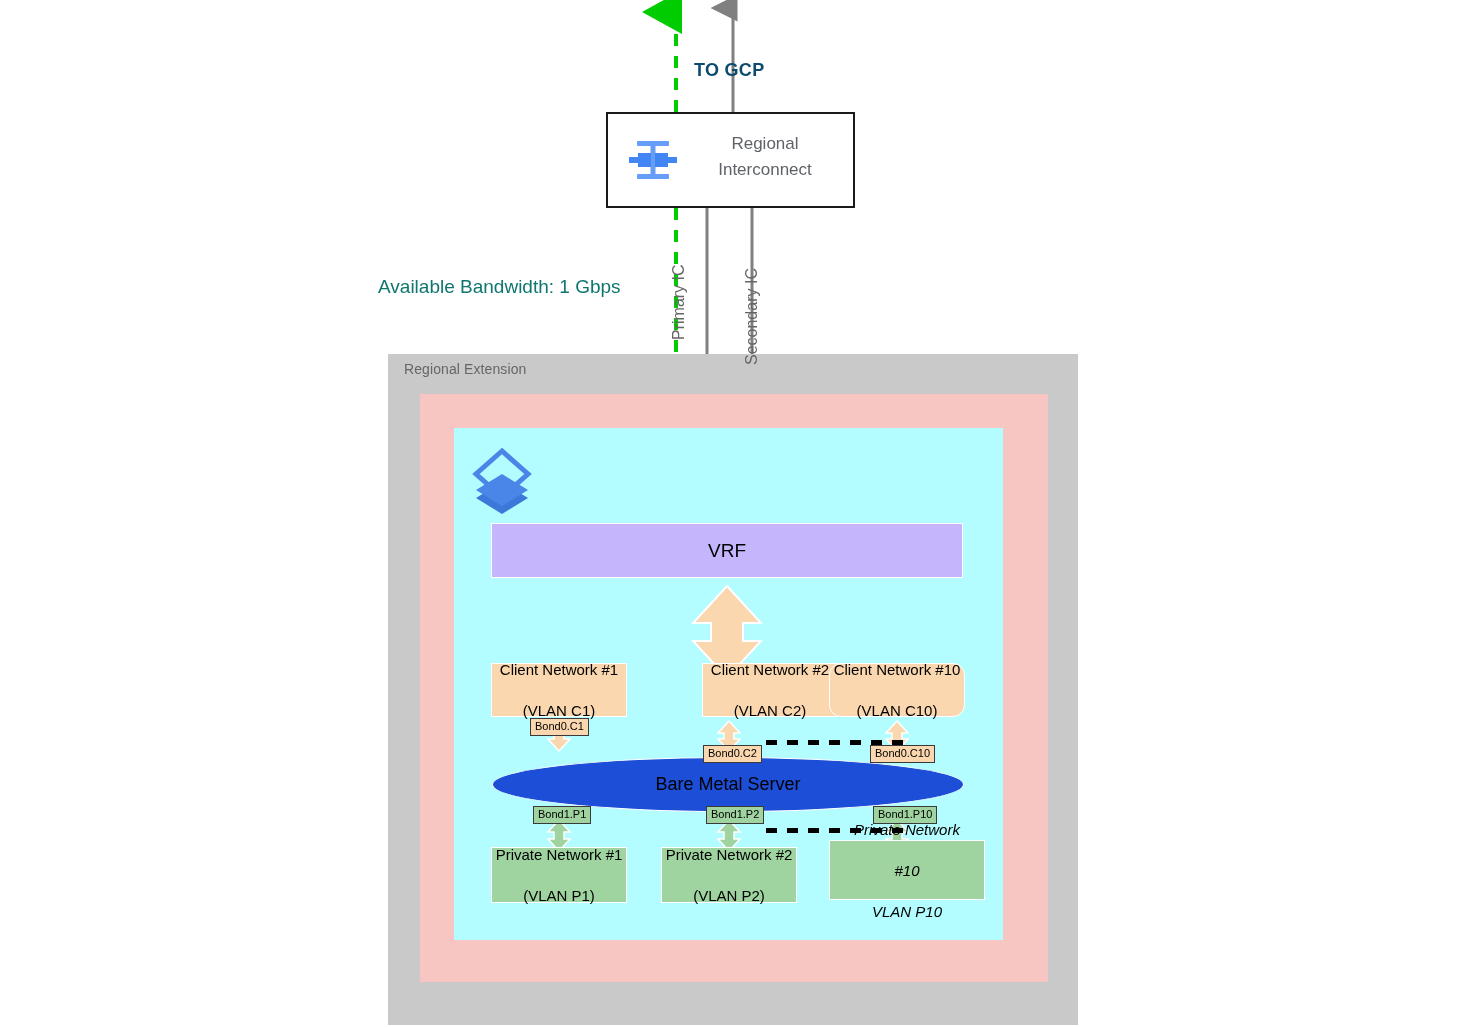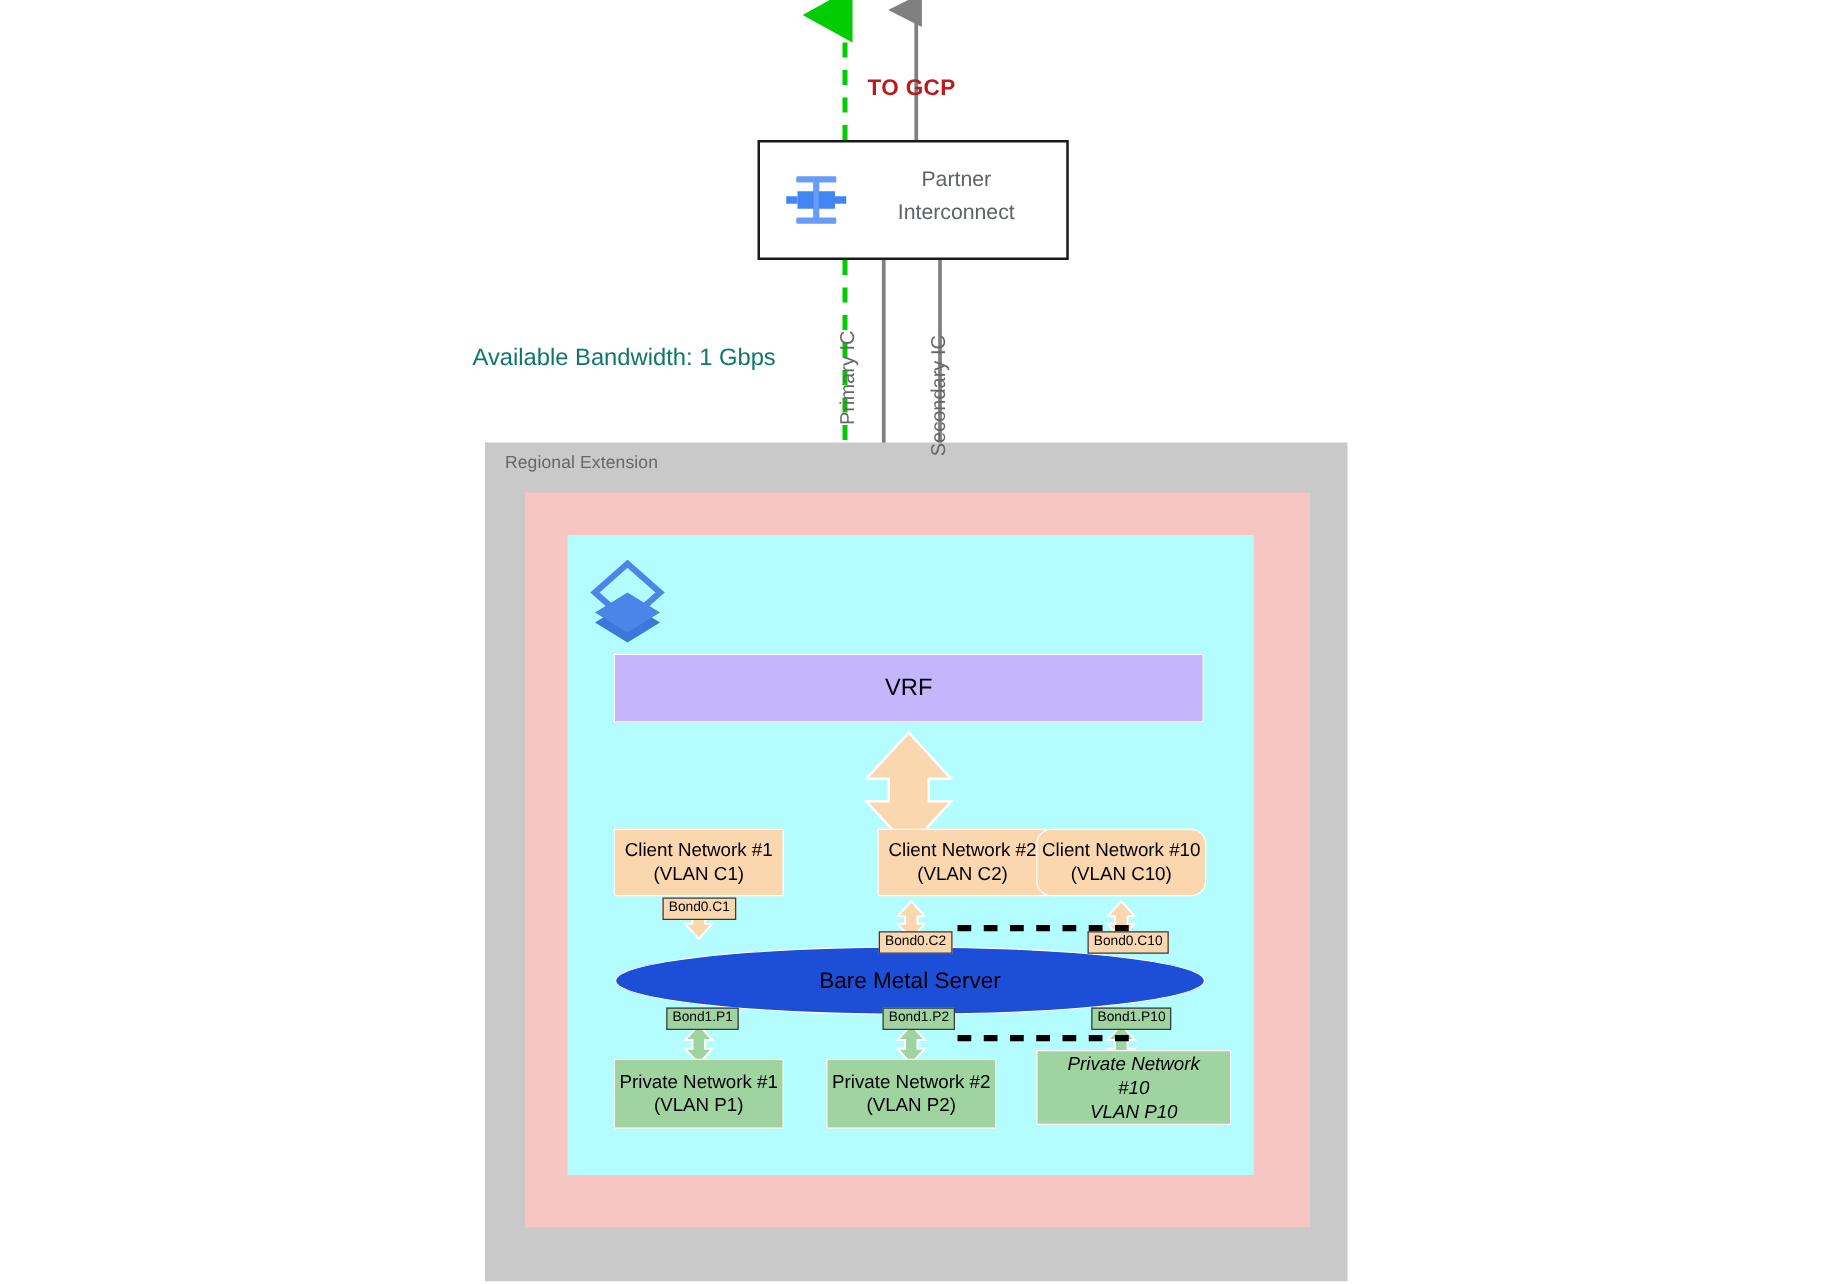--- a/index.html
+++ b/index.html
@@ -80,21 +80,21 @@
     left: 627px; top: 136px;
     width: 52px; height: 48px;
   }
 
   
   .to-gcp {
     position: absolute;
     left: 694px; top: 60px;
     font-size: 18px;
     font-weight: bold;
-    color: #b91c1c;
+    color: #0c4a6e;
     letter-spacing: 0.3px;
   }
   .bandwidth {
     position: absolute;
     left: 378px; top: 276px;
     font-size: 19px;
     color: #0f766e;
   }
   .vlabel {
     position: absolute;
@@ -136,20 +136,21 @@
     border: 1px solid #ffffff;
     display: flex;
     flex-direction: column;
     align-items: center;
     justify-content: center;
     text-align: center;
     font-size: 15px;
     line-height: 19px;
     color: #000000;
     padding: 2px 3px;
+    gap: 22px;
   }
   .node.client { background: #fad7ae; }
   .node.private { background: #9fd4a0; }
 
   .client1  { left: 491px; top: 663px; width: 136px; height: 54px; }
   .client2  { left: 661px; top: 663px; width: 136px; height: 54px; margin-left: 41px; }
   .client10 { left: 829px; top: 663px; width: 136px; height: 54px; border-radius: 12px; }
 
   .private1  { left: 491px; top: 847px; width: 136px; height: 56px; }
   .private2  { left: 661px; top: 847px; width: 136px; height: 56px; }
@@ -236,21 +237,21 @@
       <rect x="10" y="5" width="32" height="5" rx="1" fill="#669df6"></rect>
       <rect x="10" y="38" width="32" height="5" rx="1" fill="#669df6"></rect>
       <rect x="23.5" y="8" width="5" height="32" fill="#669df6"></rect>
       <rect x="11" y="17" width="13" height="14" fill="#4285f4"></rect>
       <rect x="28" y="17" width="13" height="14" fill="#4285f4"></rect>
       <rect x="2" y="21" width="9" height="6" fill="#4285f4"></rect>
       <rect x="41" y="21" width="9" height="6" fill="#4285f4"></rect>
     </svg>
   </div>
   <div class="pi-label">
-    <div>Partner</div>
+    <div>Regional</div>
     <div>Interconnect</div>
   </div>
 
   <div class="to-gcp">TO GCP</div>
   <div class="bandwidth">Available Bandwidth: 1 Gbps</div>
   <div class="vlabel primary">Primary IC</div>
   <div class="vlabel secondary">Secondary IC</div>
 
   <div class="layers-icon">
     <svg viewBox="0 0 72 72" width="72" height="72">

